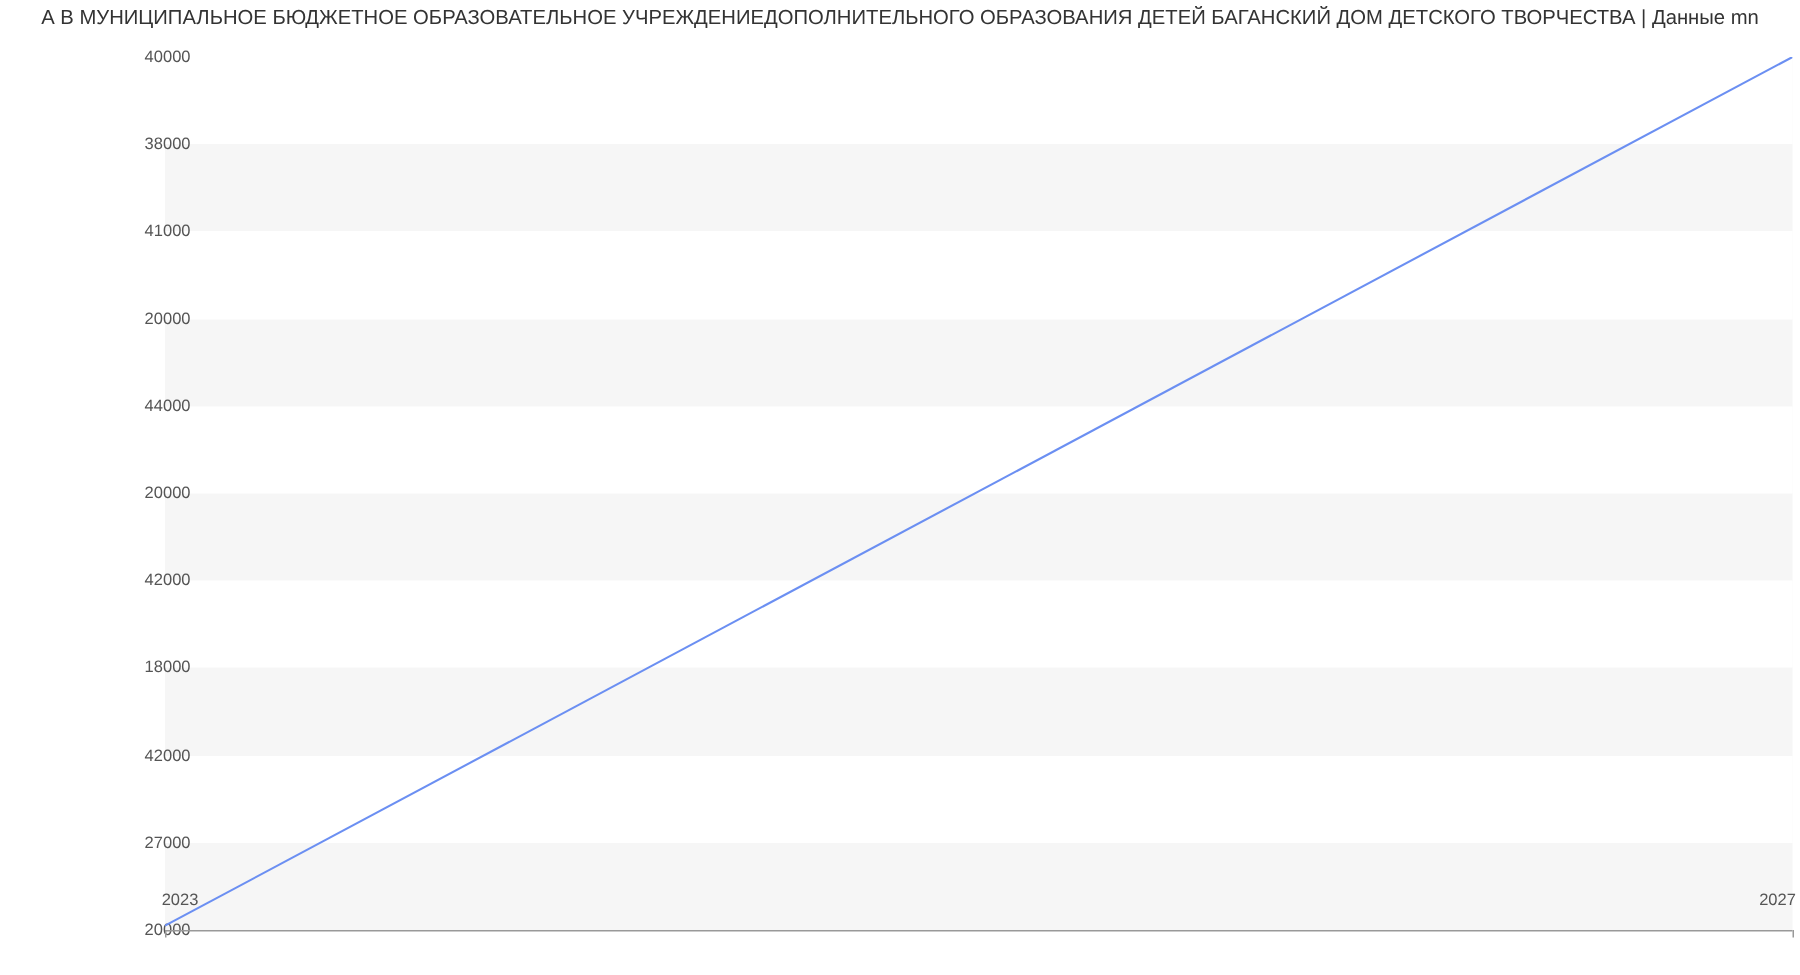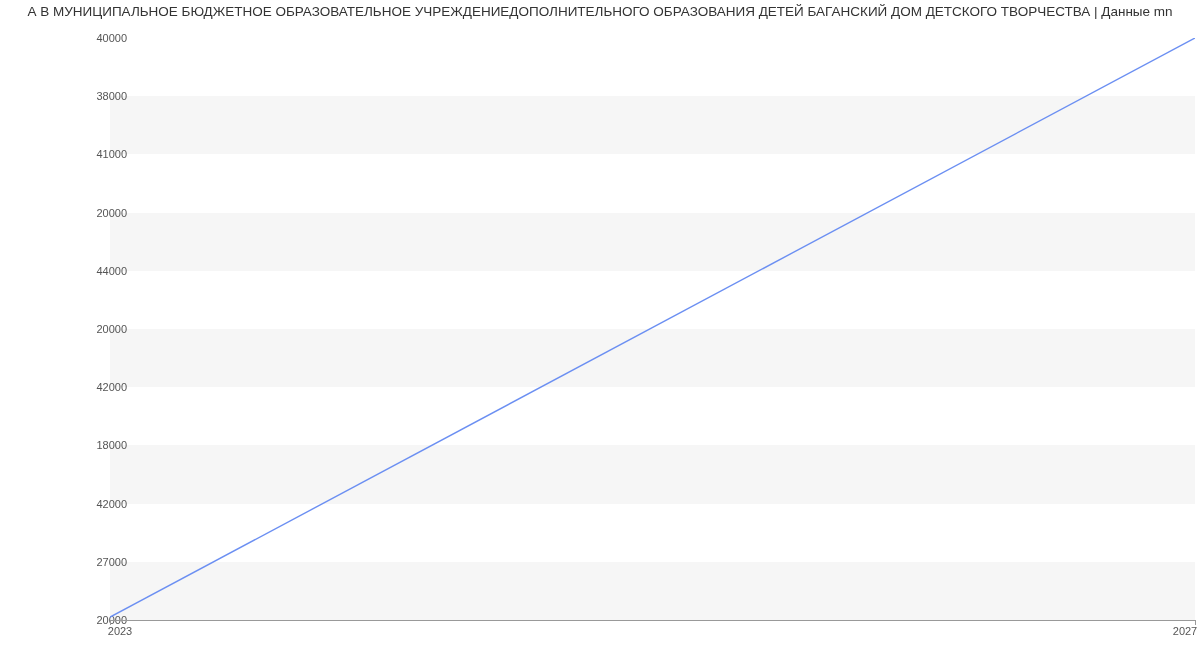--- a/index.html
+++ b/index.html
@@ -53,21 +53,21 @@
       position: absolute;
       right: 1073px;
       font-size: 11px;
       color: #555;
       text-align: right;
       transform: translateY(-50%);
       width: 50px;
     }
     .x-tick {
       position: absolute;
-      top: 625px;
+      top: 594px;
       font-size: 11px;
       color: #555;
       text-align: right;
       transform: translateX(-50%);
     }
     .tick-mark-x {
       position: absolute;
       top: 620px;
       width: 1px;
       height: 5px;

